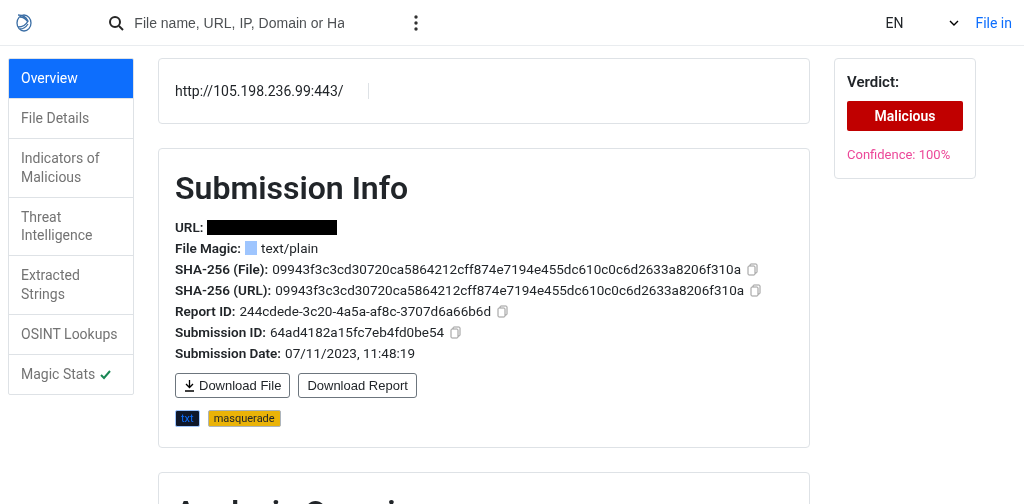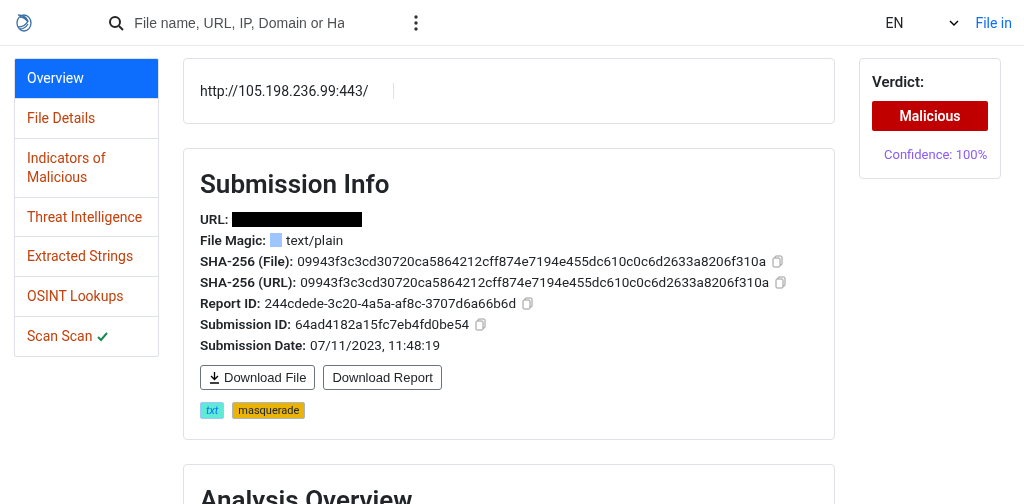--- a/index.html
+++ b/index.html
@@ -12,52 +12,52 @@
   .search-icon { margin-right: 10px; opacity: 0.85; }
   .search-input { border: none; outline: none; font-size: 14px; flex: 1; color: #495057; }
   .search-input::placeholder { color: #212529; opacity: 0.8; }
   .menu-dots { margin-left: 70px; opacity: 0.8; }
   .spacer { flex: 1; }
   .lang { display: flex; align-items: center; margin-right: 16px; font-size: 14px; cursor: pointer; gap: 44px; }
   .signin { color: #0d6efd; font-size: 14px; cursor: pointer; }
 
   .layout { display: flex; padding: 12px 0 0 8px; align-items: flex-start; }
   
-  .sidebar { width: 145px; border: 1px solid #dee2e6; border-radius: 2px; overflow: hidden; background: #fff; margin-left: 6px; }
-  .side-item { padding: 10px 12px; font-size: 14px; border-bottom: 1px solid #dee2e6; cursor: pointer; color: #c2410c; line-height: 1.35; display: flex; align-items: center; }
+  .sidebar { width: 126px; border: 1px solid #dee2e6; border-radius: 2px; overflow: hidden; background: #fff; }
+  .side-item { padding: 10px 12px; font-size: 14px; border-bottom: 1px solid #dee2e6; cursor: pointer; color: #737373; line-height: 1.35; display: flex; align-items: center; }
   .side-item:last-child { border-bottom: none; }
   .side-item.active { background: #0d6efd; color: #fff; }
   .side-item .ok { color: #198754; margin-left: 4px; }
 
   .main { flex: 1; padding: 0 24px; max-width: 700px; }
   .card { border: 1px solid #dee2e6; border-radius: 4px; background: #fff; margin-bottom: 24px; }
   
   .url-card { padding: 24px 16px; }
   .url-box { display: inline-block; padding: 0 24px 0 0; border-right: 1px solid #dee2e6; font-size: 14px; }
   
   .info-card { padding: 20px 16px; }
-  .h2 { font-size: 26px; font-weight: 600; margin-bottom: 10px; }
+  .h2 { font-size: 32px; font-weight: 600; margin-bottom: 10px; }
   .kv-row { font-size: 13.5px; line-height: 1.55; display: flex; align-items: center; flex-wrap: wrap; }
   .kv-row b { font-weight: 600; }
   .redact { display: inline-block; background: #000; width: 130px; height: 15px; vertical-align: middle; margin-left: 4px; }
   .fileicon { display: inline-block; width: 12px; height: 14px; background: #9ec5fe; margin: 0 4px; vertical-align: middle; }
   .copy-ic { margin-left: 6px; opacity: 0.6; cursor: pointer; }
   .btn-row { margin-top: 10px; display: flex; gap: 8px; }
   .btn { border: 1px solid #6c757d; background: #fff; color: #212529; font-size: 13px; padding: 4px 8px; border-radius: 3px; cursor: pointer; display: flex; align-items: center; gap: 4px; }
   .tag-row { margin-top: 12px; display: flex; gap: 8px; }
   .tag { font-size: 11px; padding: 1px 5px; border: 1px solid #adb5bd; background: #eab308; border-radius: 2px; }
-  .tag.blue { color: #0d6efd; border-color: #9ec5fe; background: #5eead4; font-style: italic; }
+  .tag.blue { color: #0d6efd; border-color: #9ec5fe; background: #0f172a; }
   
   .analysis-card { padding: 20px 16px 0 16px; }
 
   .right-col { width: 158px; padding-right: 16px; }
   .verdict-card { border: 1px solid #dee2e6; border-radius: 4px; padding: 14px 12px 16px 12px; }
   .verdict-title { font-weight: 600; margin-bottom: 10px; font-size: 15px; }
   .verdict-badge { background: #c00000; color: #fff; text-align: center; padding: 7px 0; font-weight: 600; font-size: 14px; border-radius: 2px; margin-bottom: 16px; }
-  .conf { font-size: 13px; color: #8b5cf6; margin-left: 12px; }
+  .conf { font-size: 13px; color: #ec4899; }
   
   svg { display: block; }
   .val { margin-left: 4px; }
 </style>
 </head>
 <body>
 
 <div class="topbar">
   <span class="logo">
     <svg width="28" height="28" viewBox="0 0 28 28">
@@ -111,21 +111,21 @@
     <div class="side-item">
         <span>Threat Intelligence</span>
       </div>
     <div class="side-item">
         <span>Extracted Strings</span>
       </div>
     <div class="side-item">
         <span>OSINT Lookups</span>
       </div>
     <div class="side-item">
-      <span>Scan Scan</span>
+      <span>Magic Stats</span>
       <span class="ok">
         <svg width="13" height="13" viewBox="0 0 13 13">
             <path d="M2 7l3 3 6-7" fill="none" stroke="#198754" stroke-width="2"></path>
           </svg>
       </span>
     </div>
   </div>
 
   <div class="main">
     <div class="card url-card">

